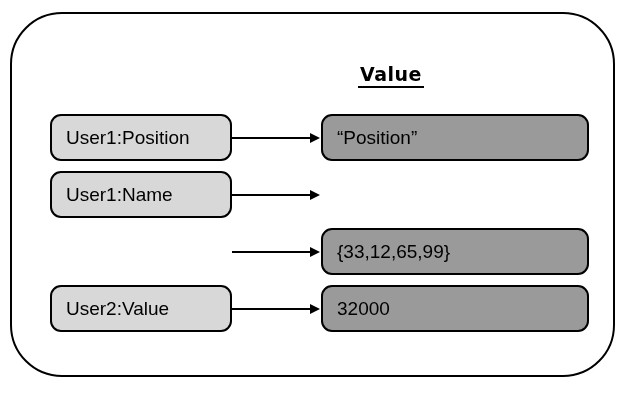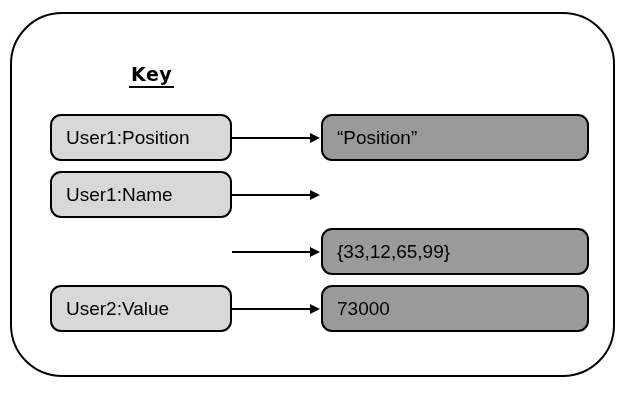--- a/index.html
+++ b/index.html
@@ -57,42 +57,42 @@
   }
   .box-label { white-space: nowrap; }
 </style>
 </head>
 <body>
 
 <div class="canvas">
 
   <div class="panel"></div>
 
-  <div class="col-header key">Key</div>
+  <div class="col-header value">Value</div>
 
   <div class="kv-box key-box row-0">
     <span class="box-label">User1:Position</span>
   </div>
   <div class="kv-box value-box row-0">
     <span class="box-label">“Position”</span>
   </div>
 
   <div class="kv-box key-box row-1">
     <span class="box-label">User1:Name</span>
   </div>
 
   <div class="kv-box value-box row-2">
     <span class="box-label">{33,12,65,99}</span>
   </div>
 
   <div class="kv-box key-box row-3">
     <span class="box-label">User2:Value</span>
   </div>
   <div class="kv-box value-box row-3">
-    <span class="box-label">73000</span>
+    <span class="box-label">32000</span>
   </div>
 
   <svg class="arrows-layer" viewBox="0 0 635 402" xmlns="http://www.w3.org/2000/svg">
     <g>
       <line x1="232" y1="138" x2="311" y2="138" stroke="#000000" stroke-width="2"></line>
       <polygon points="310,133 320,138 310,143" fill="#000000"></polygon>
     </g>
     <g>
       <line x1="232" y1="195" x2="311" y2="195" stroke="#000000" stroke-width="2"></line>
       <polygon points="310,190 320,195 310,200" fill="#000000"></polygon>

